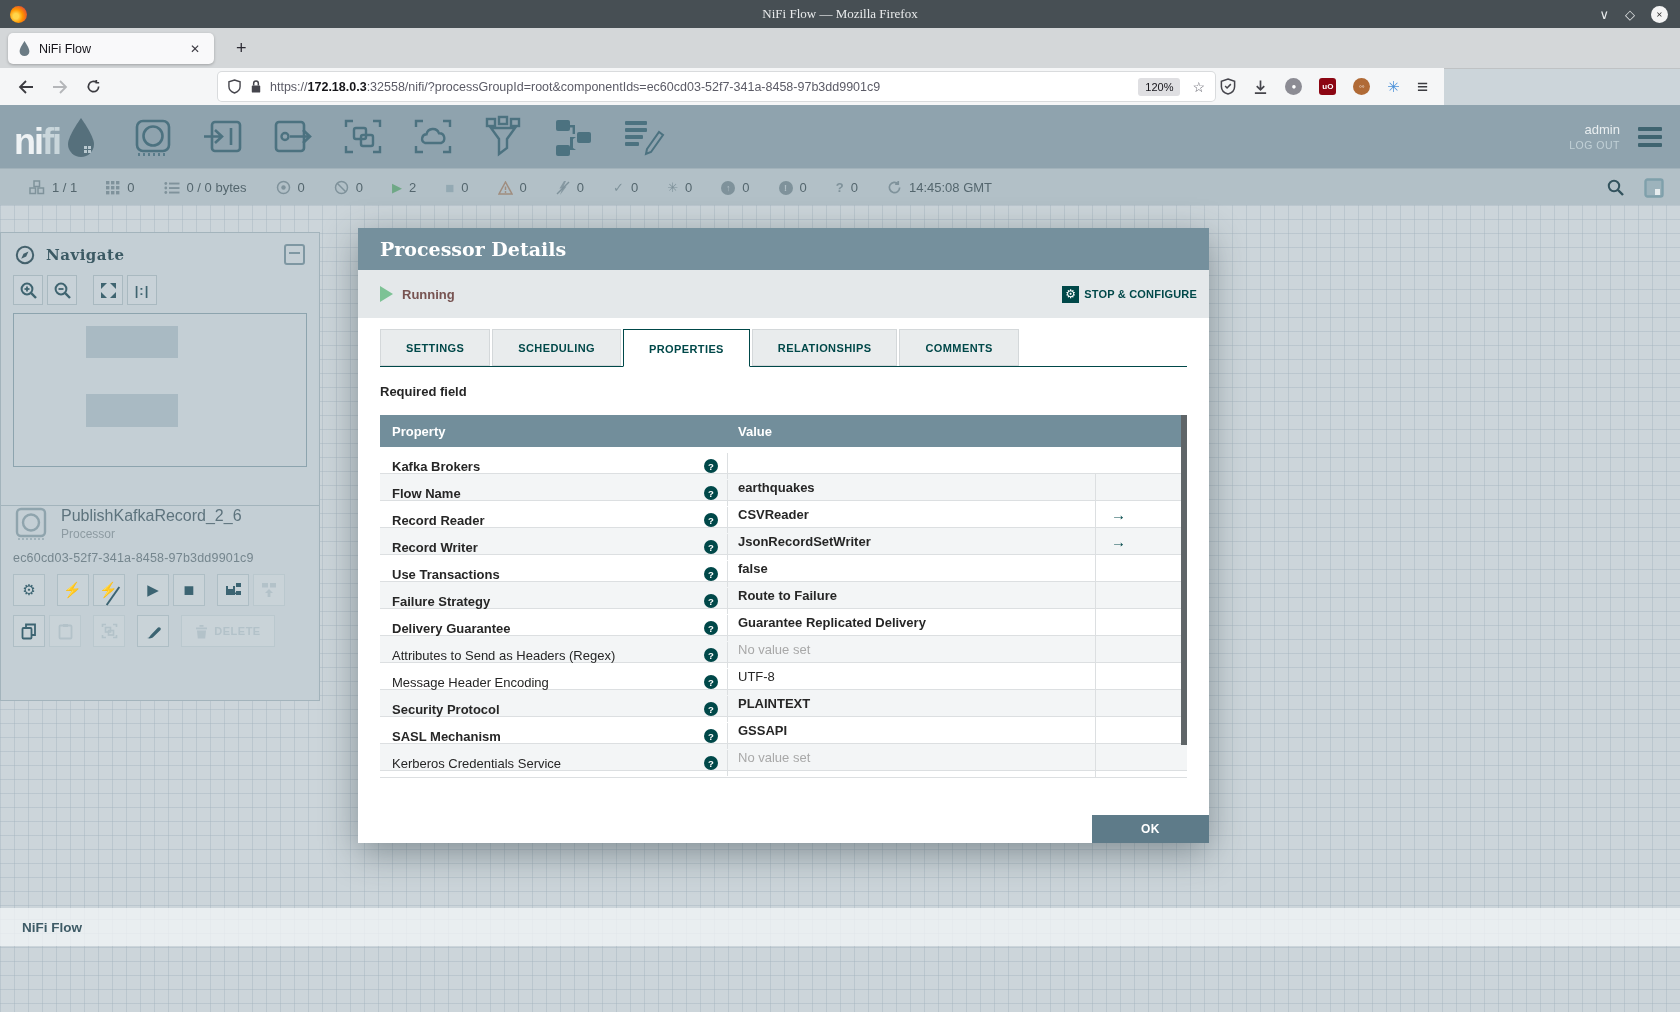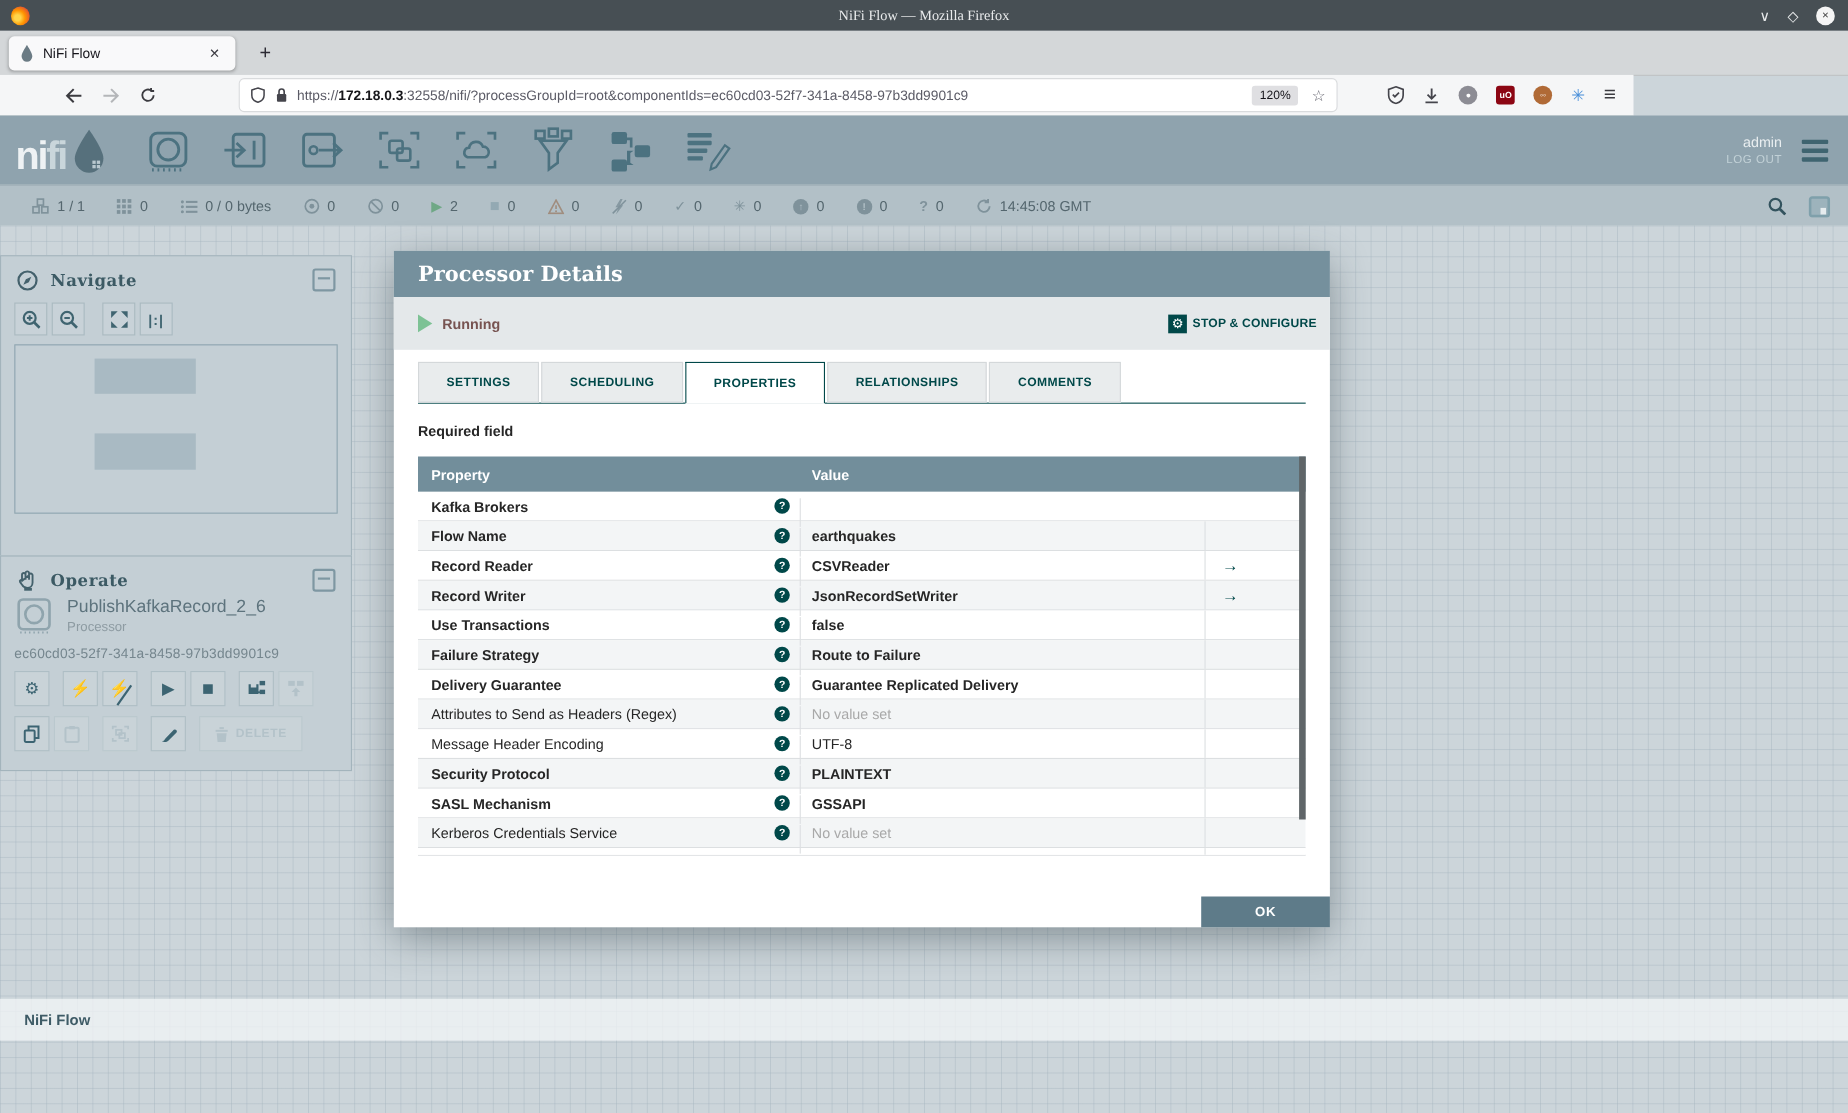--- a/index.html
+++ b/index.html
@@ -19,21 +19,21 @@
             display:flex;align-items:center;justify-content:center;font-size:11px;font-weight:700;}
 
   #tabstrip{left:0;top:28px;width:1680px;height:40px;background:#d4d7d9;border-bottom:1px solid #bfc2c4;}
   #active-tab{position:absolute;left:8px;top:5px;width:206px;height:31px;background:#f9f9fa;border-radius:5px;
               box-shadow:0 1px 3px rgba(0,0,0,.25);display:flex;align-items:center;padding:0 10px;box-sizing:border-box;}
   #active-tab .tab-title{font-size:12.5px;color:#15141a;margin-left:8px;flex:1;white-space:nowrap;overflow:hidden;}
   #tab-close{color:#3c3b42;font-size:12px;padding:2px 4px;}
   #new-tab-btn{position:absolute;left:230px;top:8px;font-size:18px;color:#2b2a33;line-height:24px;padding:0 6px;}
 
   #navbar{left:0;top:68px;width:1444px;height:37px;background:#f5f6f7;border-bottom:1px solid #d2d5d7;
-          display:flex;align-items:center;padding-left:41px;}
+          display:flex;align-items:center;}
   .nav-ic{margin-left:18px;color:#3b3b40;}
   .nav-ic.disabled{color:#b4b6b9;}
   #urlbar{position:absolute;left:218px;top:4px;width:997px;height:29px;background:#fff;border-radius:4px;
           box-shadow:0 0 0 1px #d9dbdd;display:flex;align-items:center;padding:0 10px;box-sizing:border-box;}
   #url-text{font-size:12.5px;color:#5b5b66;margin-left:8px;white-space:nowrap;overflow:hidden;flex:1;}
   #url-text .dom{color:#16161a;font-weight:700;}
   #zoom-pill{background:#dfdfe2;border-radius:3px;font-size:11px;color:#15141a;padding:3px 7px;margin-right:12px;}
   #star-ic{font-size:14px;color:#5b5b66;}
   #ff-right{margin-left:auto;display:flex;align-items:center;gap:17px;padding-right:16px;}
   .ext-circle{width:17px;height:17px;border-radius:50%;display:flex;align-items:center;justify-content:center;font-size:8px;color:#fff;font-weight:700;}
@@ -120,21 +120,21 @@
   .dtab.active{background:#fff;border:1px solid #004849;border-bottom:1px solid #fff;height:38px;line-height:38px;
                margin-bottom:-1px;position:relative;z-index:1;}
   #req-note{position:absolute;left:22px;top:156px;font-size:13px;font-weight:700;color:#262626;}
   #ptable{position:absolute;left:22px;top:187px;width:807px;}
   #pt-head{height:32px;background:#728e9b;color:#fff;display:flex;align-items:center;font-size:13px;font-weight:700;}
   #pt-head .hprop{width:348px;padding-left:12px;box-sizing:border-box;}
   #pt-head .hval{padding-left:10px;}
   #pt-body{height:330px;overflow:hidden;position:relative;border-bottom:1px solid #dcdfe1;}
   .prow{display:flex;height:27px;align-items:center;border-bottom:1px solid #dcdfe1;box-sizing:border-box;background:#fff;font-size:13px;color:#262626;}
   .prow:nth-child(even){background:#f3f5f6;}
-  .pc{width:348px;display:flex;height:100%;border-right:1px solid #dcdfe1;box-sizing:border-box;padding-left:12px;margin-top:12px;}
+  .pc{width:348px;display:flex;align-items:center;height:100%;border-right:1px solid #dcdfe1;box-sizing:border-box;padding-left:12px;margin-top:12px;}
   .pname{flex:1;white-space:nowrap;overflow:hidden;}
   .help{width:14px;height:14px;border-radius:50%;background:#004849;color:#fff;font-size:9.5px;font-weight:700;
         display:flex;align-items:center;justify-content:center;margin-right:9px;flex:0 0 auto;}
   .vc{width:368px;padding-left:10px;box-sizing:border-box;height:100%;display:flex;align-items:center;
       border-right:1px solid #dcdfe1;white-space:nowrap;overflow:hidden;}
   .gc{flex:1;height:100%;display:flex;align-items:center;}
   .prow.req .pname,.prow.req .vc{font-weight:700;}
   .vc.unset{color:#a8a8a8;font-weight:400 !important;}
   .goarrow{color:#004849;font-weight:700;font-size:15px;margin-left:15px;}
   #pt-scroll{position:absolute;right:0;top:0;width:6px;height:330px;background:#5f6568;}
@@ -474,28 +474,20 @@
       </span>
       <span class="sq-btn one2one" style="margin-left:4px">|:|</span>
     </div>
     <div id="minimap">
       <div class="mini-rect" style="top:12px;height:32px"></div>
       <div class="mini-rect" style="top:80px;height:33px"></div>
     </div>
   </div>
 
   <div id="operate-panel" class="panel">
-    <div class="panel-hd" style="padding-bottom:4px">
-      <svg width="20" height="20" viewBox="0 0 20 20" style="color:#44616c">
-        <path d="M5 10 V4.5 a1.6 1.6 0 0 1 3.2 0 V9 m0-4.5 V3 a1.6 1.6 0 0 1 3.2 0 v6 m0-4 a1.6 1.6 0 0 1 3.2 0 v6.5 c0 3-2 5-4.8 5 c-2.5 0-3.8-1-4.8-3 L3.2 11 c-.7-1.3.8-2.4 1.8-1 Z" stroke="currentColor" stroke-width="1.7" fill="none"></path>
-        <rect x="7" y="16.5" width="7" height="2.5" fill="currentColor"></rect>
-      </svg>
-      <span class="ttl">Operate</span>
-      <span class="collapse"></span>
-    </div>
     <div id="op-card">
       <div id="op-row1">
         <svg width="36" height="36" viewBox="0 0 36 36" style="color:#8fa4ad">
           <rect x="4" y="3" width="28" height="27" rx="4" stroke="currentColor" stroke-width="2.4" fill="none"></rect>
           <circle cx="18" cy="16.5" r="8" stroke="currentColor" stroke-width="2.4" fill="none"></circle>
           <g stroke="currentColor" stroke-width="1.3">
               <line x1="6" y1="32" x2="6" y2="34"></line>
               <line x1="10" y1="32" x2="10" y2="34"></line>
               <line x1="14" y1="32" x2="14" y2="34"></line>
               <line x1="18" y1="32" x2="18" y2="34"></line>

